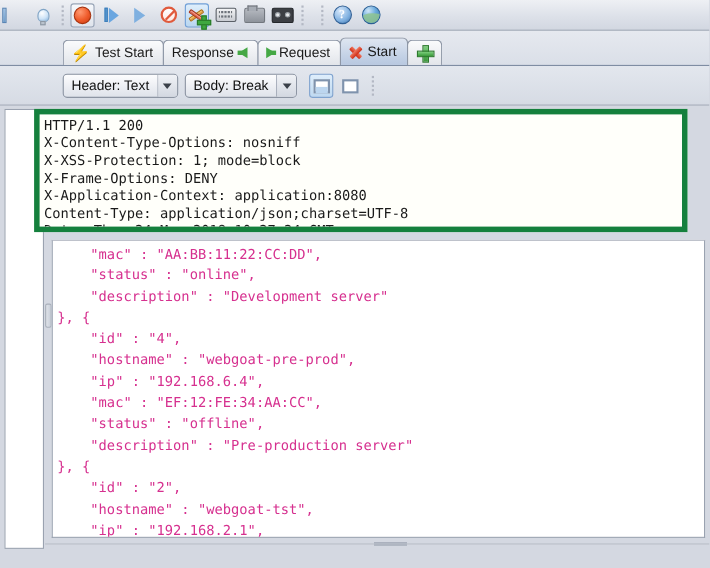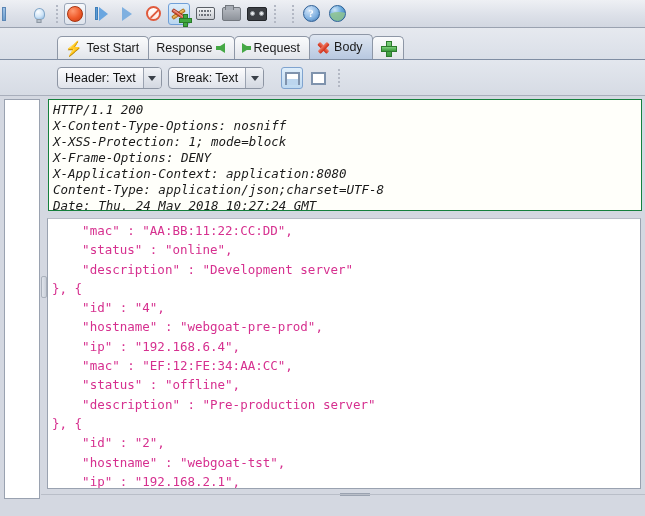--- a/index.html
+++ b/index.html
@@ -197,24 +197,23 @@
   }
 
   
   .leftpanel {
     position: absolute; left: 4px; top: 99px; width: 36px; height: 400px;
     background: #ffffff; border: 1px solid #9aa2b0;
   }
 
   
   .hdrpanel {
-    position: absolute; left: 48px; top: 99px; width: 594px; height: 112px;
-    background: #fffffa; border: 1px solid #15803d;
+    position: absolute; left: 31px; top: 99px; width: 594px; height: 112px;
+    background: #fffffa; border: 5px solid #15803d;
     overflow: hidden;
-    font-style: italic;
   }
   .hdrpanel pre {
     margin: 0; padding: 2px 0 0 4px;
     font-family: "DejaVu Sans Mono", "Liberation Mono", monospace;
     font-size: 12.5px; line-height: 16px; color: #1a1a1a;
     white-space: pre;
   }
   .vsplit-handle{
     position:absolute; left:41px; top:276px; width:6px; height:22px;
     background: linear-gradient(to right,#dfe3ea,#c9cfd9);
@@ -327,37 +326,37 @@
       <div class="tab">
         <span>Response</span>
         <span class="arrow-l"></span>
       </div>
       <div class="tab">
         <span class="arrow-r"></span>
         <span>Request</span>
       </div>
       <div class="tab active">
         <span class="x-red"></span>
-        <span>Body</span>
+        <span>Start</span>
       </div>
       <div class="tab addtab">
         <span class="plus-green"></span>
       </div>
     </div>
   </div>
 
   <div class="optbar">
     <div class="combo" style="left:57px;">
       <span class="lbl">Header: Text</span>
       <span class="arw">
           <span class="caret"></span>
         </span>
     </div>
     <div class="combo" style="left:168px;">
-      <span class="lbl">Break: Text</span>
+      <span class="lbl">Body: Break</span>
       <span class="arw">
           <span class="caret"></span>
         </span>
     </div>
     <div class="viewbtn sel" style="left:281px;">
       <span class="vb-inner split"></span>
     </div>
     <div class="viewbtn unsel" style="left:307px;">
       <span class="vb-inner single"></span>
     </div>

